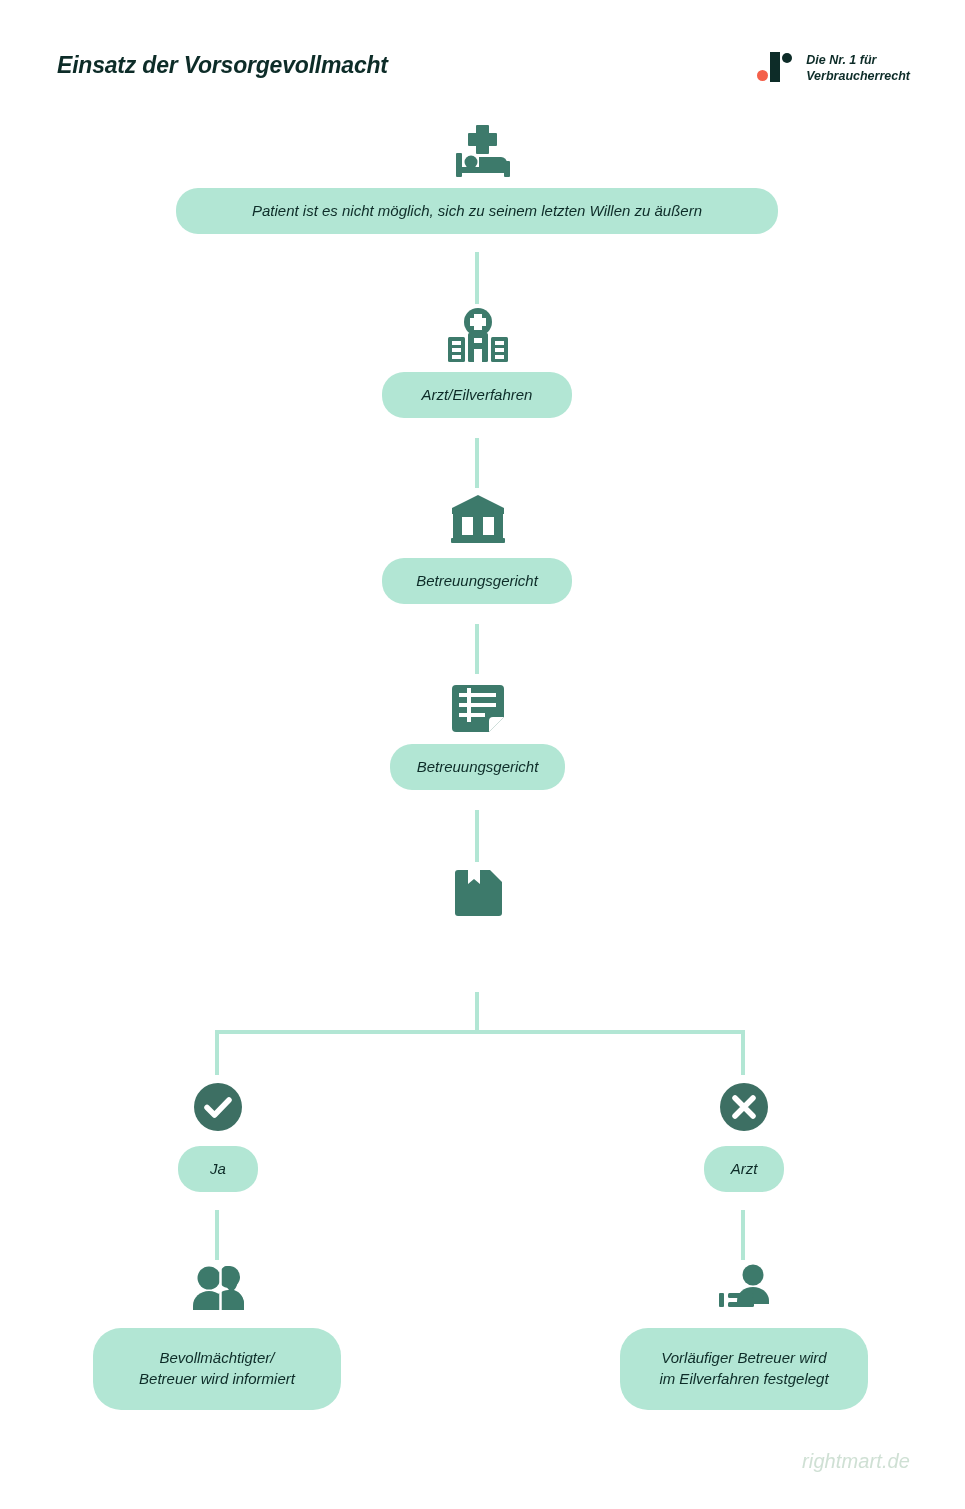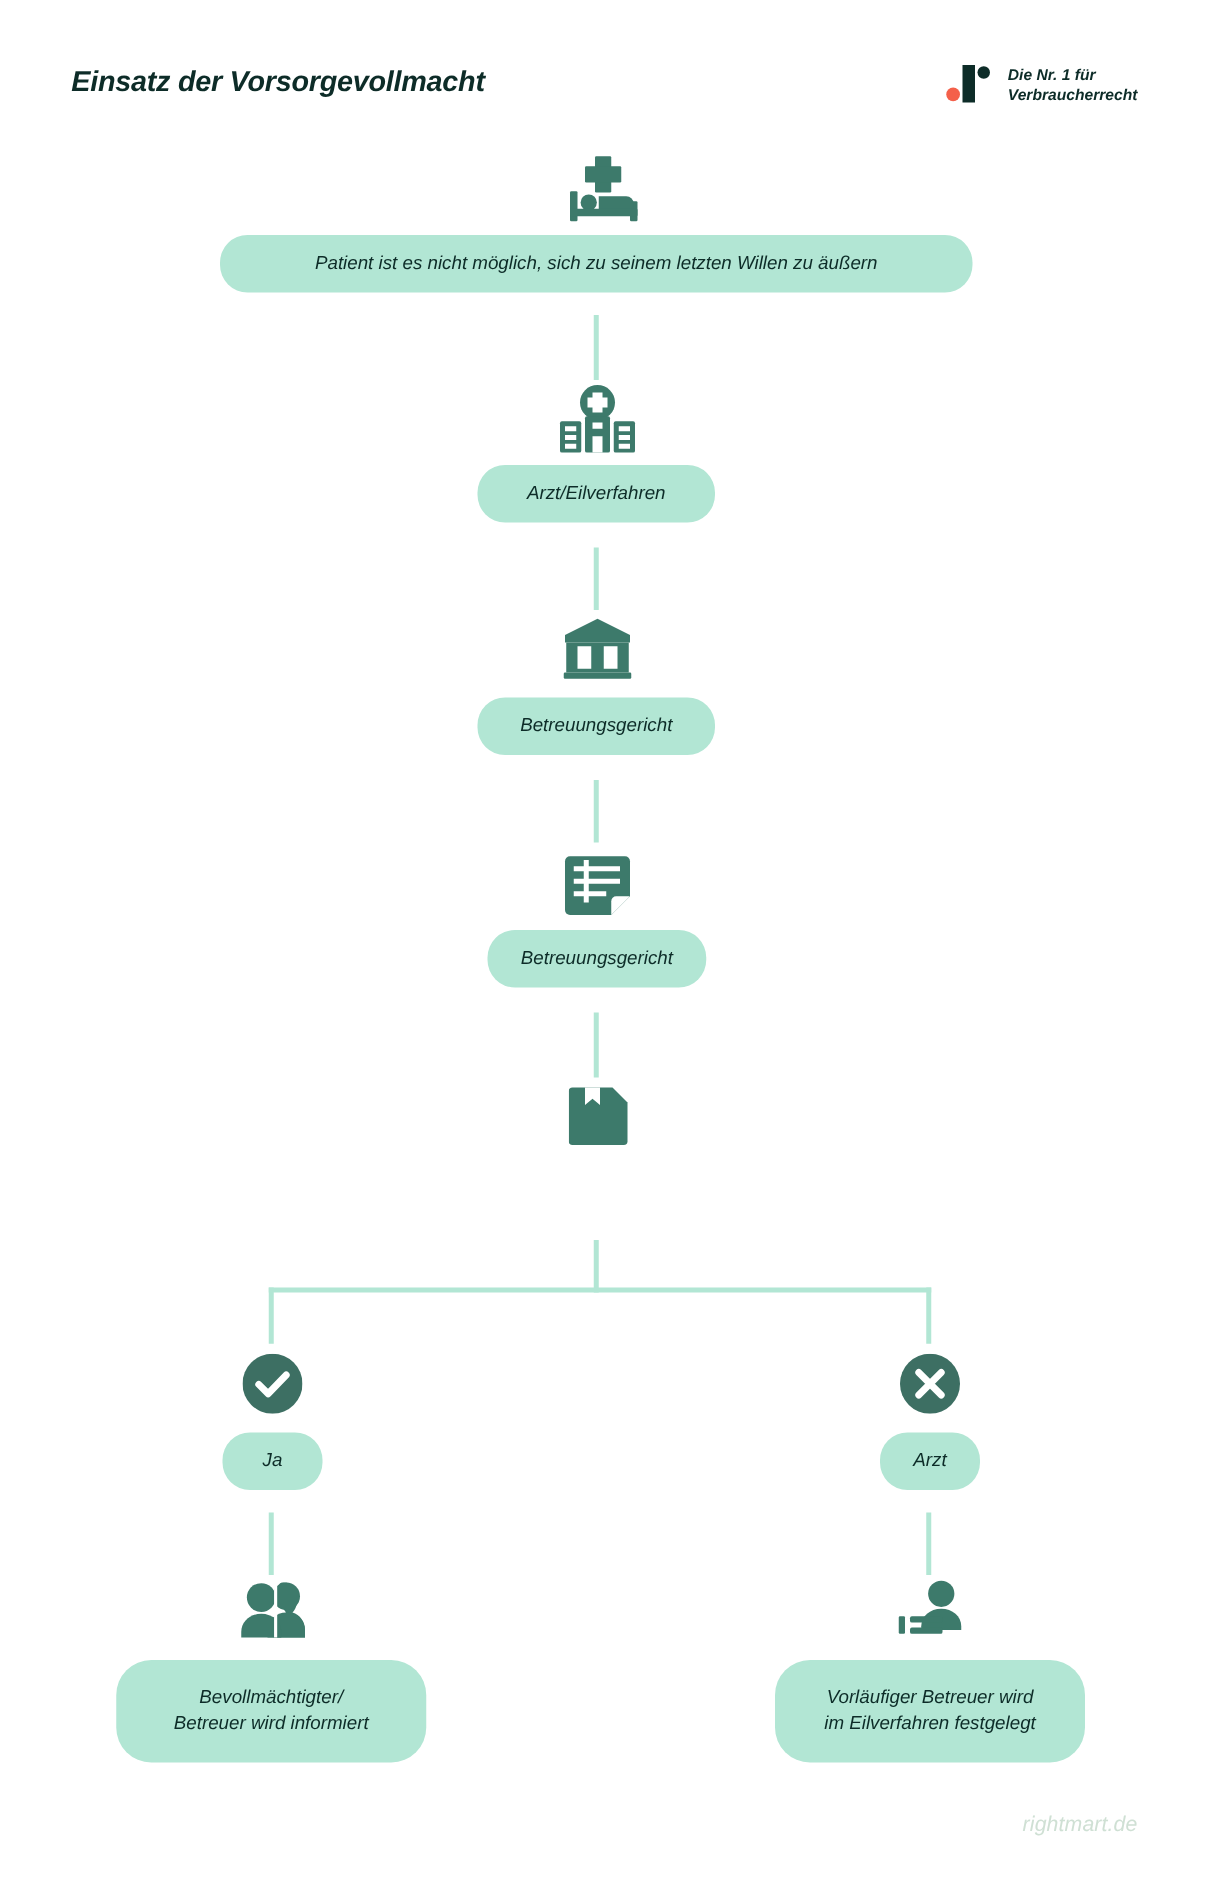--- a/index.html
+++ b/index.html
@@ -107,21 +107,21 @@
     position: absolute;
     background: #b2e6d4;
   }
   .conn-v { width: 4px; }
   .conn-h { height: 4px; }
 
   .footer-brand {
     position: absolute;
     right: 55px;
     top: 1450px;
-    font-size: 17px;
+    font-size: 20px;
     color: #cfe0d4;
     letter-spacing: 0.1px;
   }
 </style>
 </head>
 <body>
 
 <div id="page">
 
   <div class="page-title">Einsatz der Vorsorgevollmacht</div>

